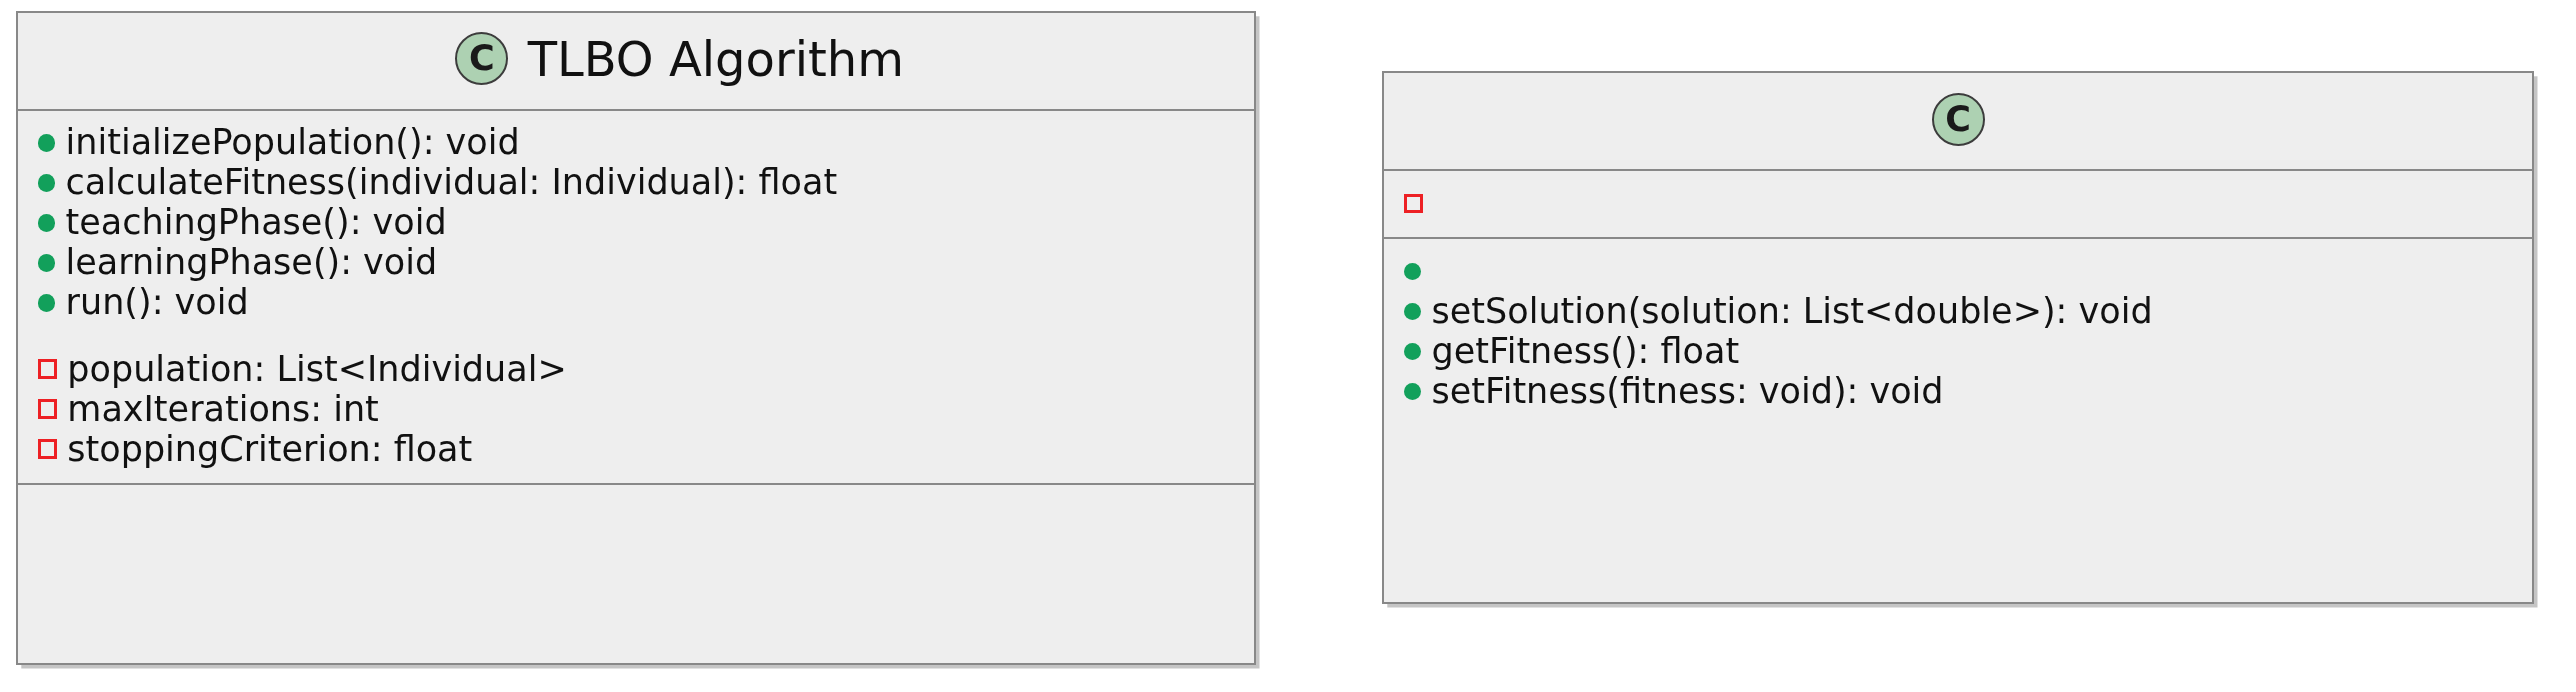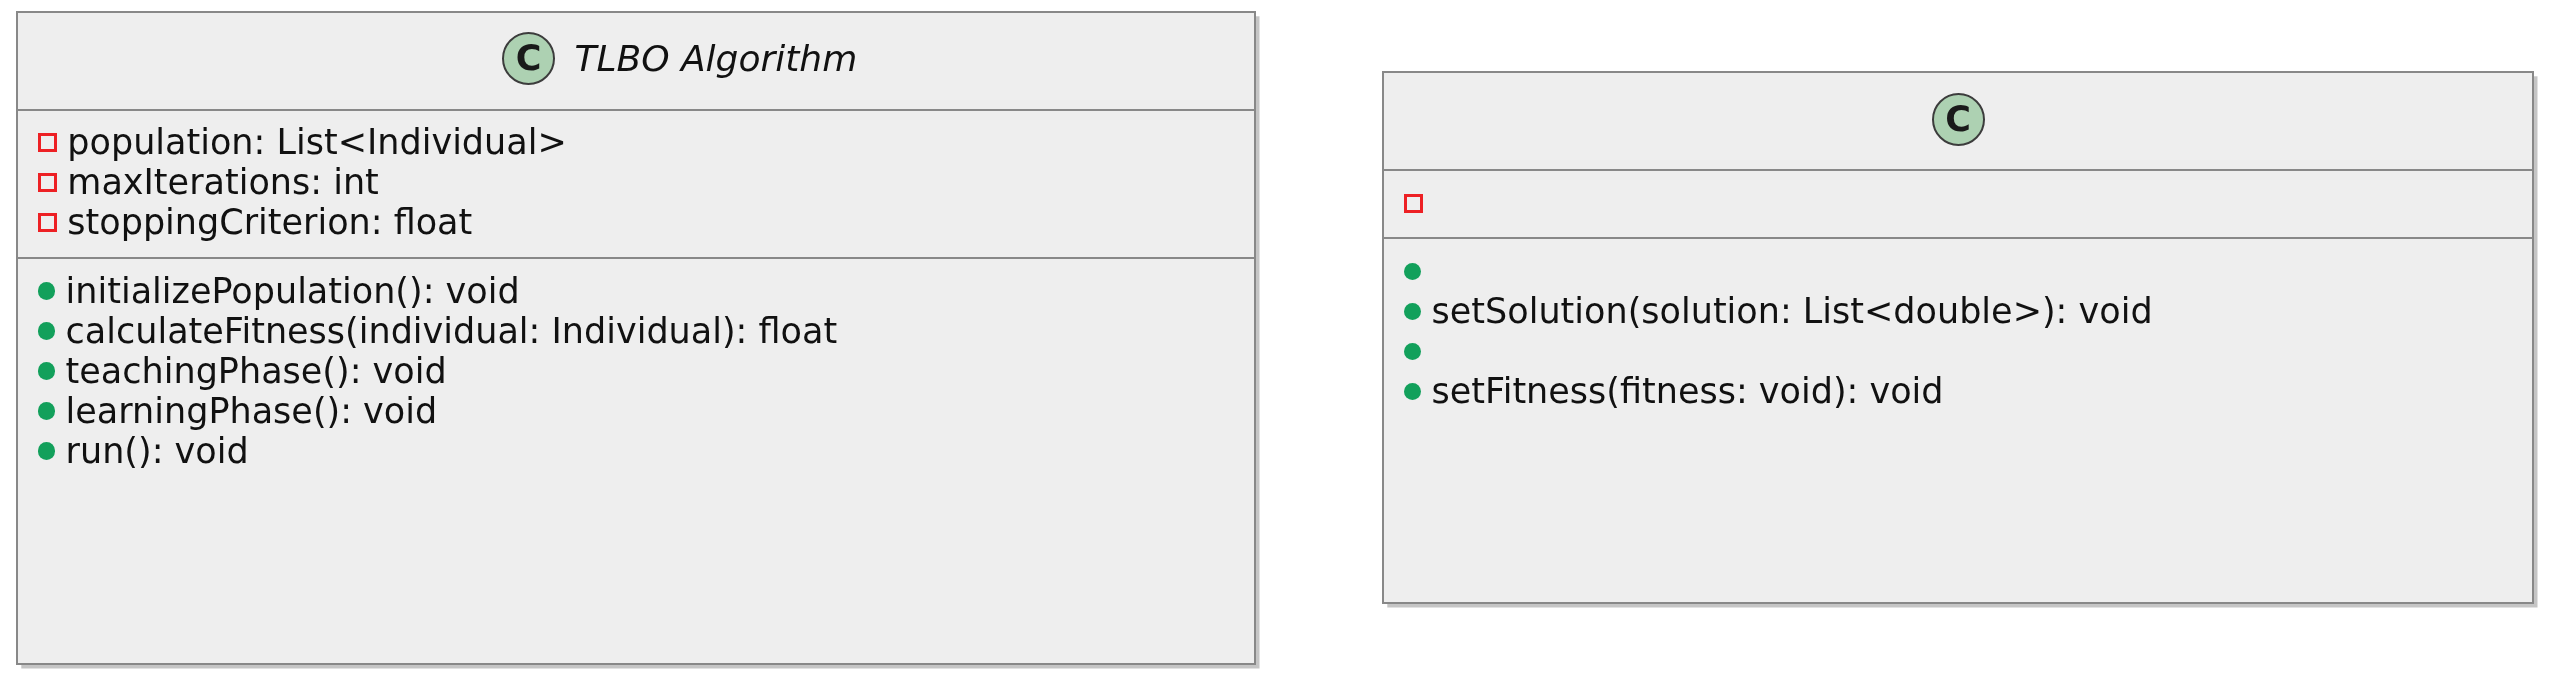--- a/index.html
+++ b/index.html
@@ -43,25 +43,24 @@
     align-items: center;
     justify-content: center;
     font-size: 35px;
     font-weight: bold;
     color: #1a1a1a;
     line-height: 1;
     flex: 0 0 auto;
   }
 
   .class-title {
-    font-size: 36px;
+    font-size: 48px;
     color: #111111;
     margin-left: 19.3px;
     white-space: nowrap;
-    font-style: italic;
   }
 
   .compartment {
     box-sizing: border-box;
     padding: 12.3px 16px 14px 16px;
   }
 
   .compartment.attributes {
     border-bottom: 2.6px solid #888888;
   }
@@ -125,55 +124,55 @@
 </head>
 <body>
 
 <div class="uml-class" id="class-tlbo-algorithm">
 
   <div class="class-header">
     <span class="class-icon">C</span>
     <span class="class-title">TLBO Algorithm</span>
   </div>
 
+  <div class="compartment methods">
+    <div class="member-row">
+      <span class="marker public-method"></span>
+      <span class="member-text">initializePopulation(): void</span>
+    </div>
+    <div class="member-row">
+      <span class="marker public-method"></span>
+      <span class="member-text">calculateFitness(individual: Individual): float</span>
+    </div>
+    <div class="member-row">
+      <span class="marker public-method"></span>
+      <span class="member-text">teachingPhase(): void</span>
+    </div>
+    <div class="member-row">
+      <span class="marker public-method"></span>
+      <span class="member-text">learningPhase(): void</span>
+    </div>
+    <div class="member-row">
+      <span class="marker public-method"></span>
+      <span class="member-text">run(): void</span>
+    </div>
+  </div>
+
   <div class="compartment attributes">
     <div class="member-row">
       <span class="marker private-field"></span>
       <span class="member-text">population: List&lt;Individual&gt;</span>
     </div>
     <div class="member-row">
       <span class="marker private-field"></span>
       <span class="member-text">maxIterations: int</span>
     </div>
     <div class="member-row">
       <span class="marker private-field"></span>
       <span class="member-text">stoppingCriterion: float</span>
-    </div>
-  </div>
-
-  <div class="compartment methods">
-    <div class="member-row">
-      <span class="marker public-method"></span>
-      <span class="member-text">initializePopulation(): void</span>
-    </div>
-    <div class="member-row">
-      <span class="marker public-method"></span>
-      <span class="member-text">calculateFitness(individual: Individual): float</span>
-    </div>
-    <div class="member-row">
-      <span class="marker public-method"></span>
-      <span class="member-text">teachingPhase(): void</span>
-    </div>
-    <div class="member-row">
-      <span class="marker public-method"></span>
-      <span class="member-text">learningPhase(): void</span>
-    </div>
-    <div class="member-row">
-      <span class="marker public-method"></span>
-      <span class="member-text">run(): void</span>
     </div>
   </div>
 </div>
 
 <div class="uml-class" id="class-individual">
 
   <div class="class-header">
     <span class="class-icon">C</span>
   </div>
 
@@ -186,20 +185,21 @@
   <div class="compartment methods">
     <div class="member-row">
       <span class="marker public-method"></span>
     </div>
     <div class="member-row">
       <span class="marker public-method"></span>
       <span class="member-text">setSolution(solution: List&lt;double&gt;): void</span>
     </div>
     <div class="member-row">
       <span class="marker public-method"></span>
+      <span class="member-text">getFitness(): float</span>
     </div>
     <div class="member-row">
       <span class="marker public-method"></span>
       <span class="member-text">setFitness(fitness: void): void</span>
     </div>
   </div>
 </div>
 
 
 </body></html>

